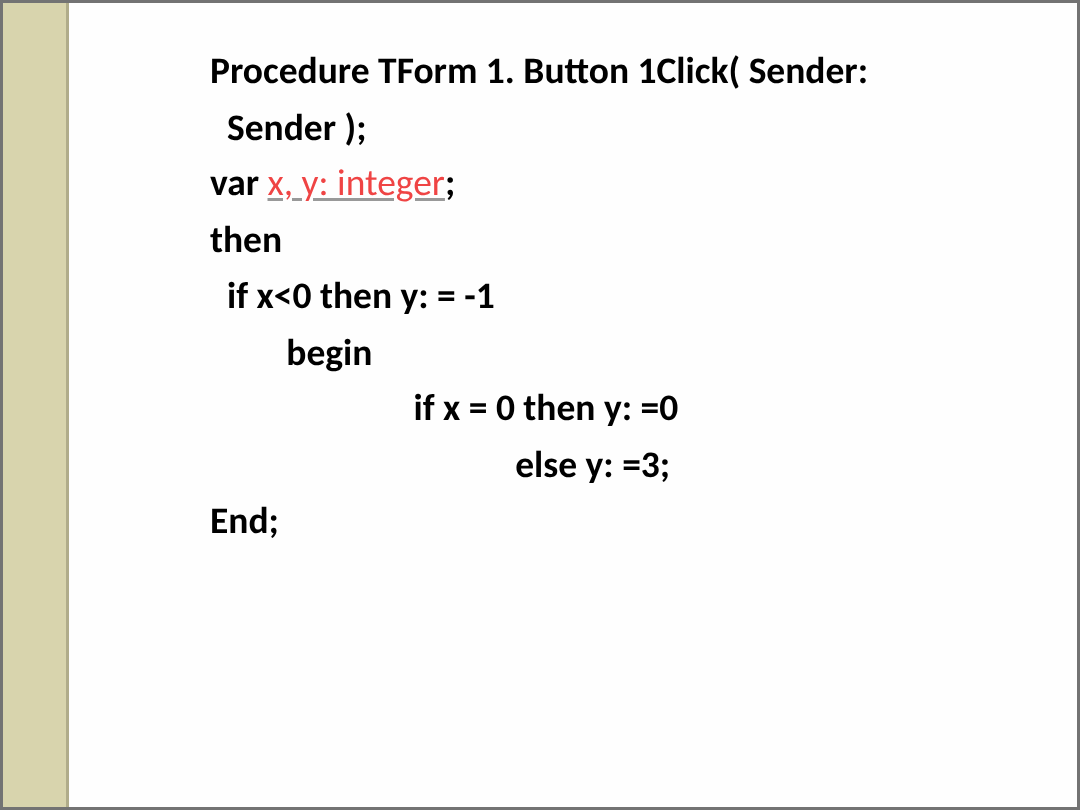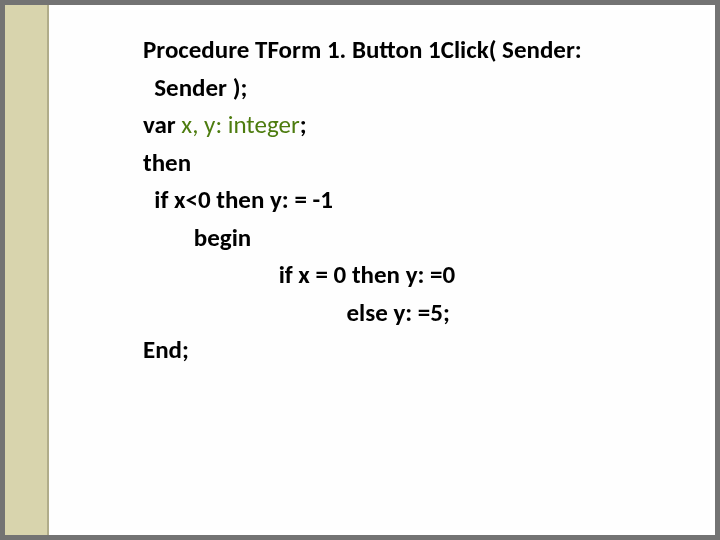--- a/index.html
+++ b/index.html
@@ -9,21 +9,21 @@
     height: 540px;
     background: #ffffff;
     font-family: Calibri, "Segoe UI", Arial, sans-serif;
     overflow: hidden;
   }
   .slide {
     position: relative;
     width: 720px;
     height: 540px;
     background: #fefefe;
-    border: 5px solid #737373;
+    border: 2px solid #737373;
     box-sizing: border-box;
   }
   .left-stripe {
     position: absolute;
     left: 0;
     top: 0;
     width: 42px;
     height: 100%;
     background: #d8d4ad;
     border-right: 2px solid #b0ac8a;
@@ -35,34 +35,35 @@
     right: 20px;
     color: #000;
     font-size: 25px;
     line-height: 1.5;
   }
   .code-block .line {
     white-space: pre;
   }
   .bold { font-weight: 700; }
   .var-decl {
-    color: #4d7c0f;
+    color: #ef4444;
+    text-decoration: underline;
     text-decoration-color: #999;
   }
 </style>
 </head>
 <body>
 
 <div class="slide">
   <div class="left-stripe"></div>
 
   <div class="code-block">
     <div class="line bold">Procedure TForm 1. Button 1Click( Sender:</div>
     <div class="line bold">  Sender );</div>
     <div class="line"><span class="bold">var </span><span class="var-decl">x, y: integer</span><span class="bold">;</span></div>
     <div class="line bold">then</div>
     <div class="line bold">  if x&lt;0 then y: = -1</div>
     <div class="line bold">         begin</div>
     <div class="line bold">                        if x = 0 then y: =0</div>
-    <div class="line bold">                                    else y: =5;</div>
+    <div class="line bold">                                    else y: =3;</div>
     <div class="line bold">End;</div>
   </div>
 </div>
 
 </body></html>

